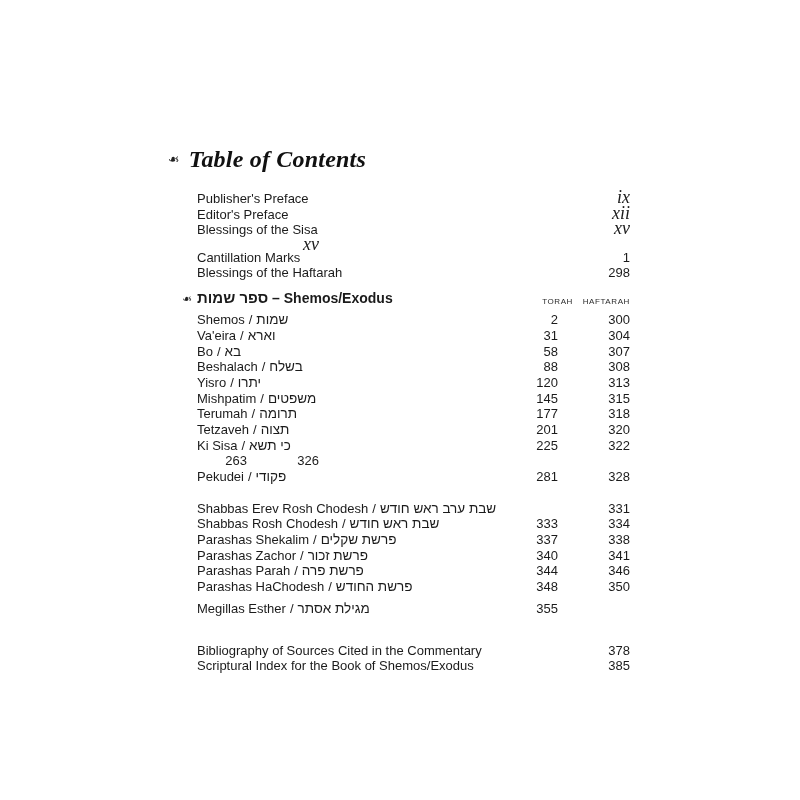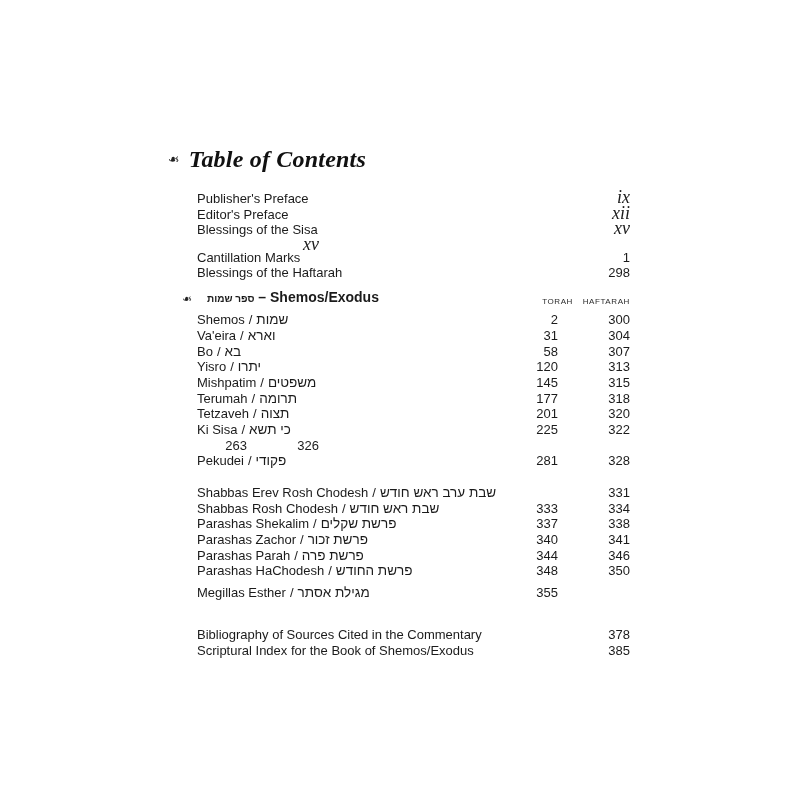--- a/index.html
+++ b/index.html
@@ -23,21 +23,21 @@
   .hebrew{font-size:13.5px;}
   .sep{margin:0 4px;}
   .torah{width:50px;text-align:right;}
   .haft{width:72px;text-align:right;}
   .fm-page{width:122px;text-align:right;}
   .roman{font-style:italic;font-family:"Liberation Serif","DejaVu Serif",serif;font-size:18px;}
 
   .section-header{position:relative;margin-top:8px;margin-bottom:3px;height:20px;}
   .section-header .orn{position:absolute;left:14px;top:4px;font-size:12px;}
   .sec-title{padding-left:29px;font-weight:bold;font-size:14px;white-space:nowrap;}
-  .sec-title .hebrew{font-size:10px;margin-left:10px;}
+  .sec-title .hebrew{font-size:15px;}
   .col-label{position:absolute;bottom:3px;font-size:8px;letter-spacing:.6px;color:#2a2a2a;font-weight:normal;}
   .label-torah{right:57px;}
   .label-haft{right:0;}
 
   .group-special{margin-top:16px;}
   .group-megillah{margin-top:6px;}
   .group-back{margin-top:26px;}
 </style>
 </head>
 <body>
@@ -90,20 +90,25 @@
     </div>
     <div class="row">
       <span class="name"><span>Va'eira</span><span class="sep">/</span><span class="hebrew">וארא</span></span>
       <span class="torah">31</span>
       <span class="haft">304</span>
     </div>
     <div class="row">
       <span class="name"><span>Bo</span><span class="sep">/</span><span class="hebrew">בא</span></span>
       <span class="torah">58</span>
       <span class="haft">307</span>
+    </div>
+    <div class="row">
+      <span class="name"><span>Beshalach</span><span class="sep">/</span><span class="hebrew">בשלח</span></span>
+      <span class="torah">88</span>
+      <span class="haft">308</span>
     </div>
     <div class="row">
       <span class="name"><span>Yisro</span><span class="sep">/</span><span class="hebrew">יתרו</span></span>
       <span class="torah">120</span>
       <span class="haft">313</span>
     </div>
     <div class="row">
       <span class="name"><span>Mishpatim</span><span class="sep">/</span><span class="hebrew">משפטים</span></span>
       <span class="torah">145</span>
       <span class="haft">315</span>

